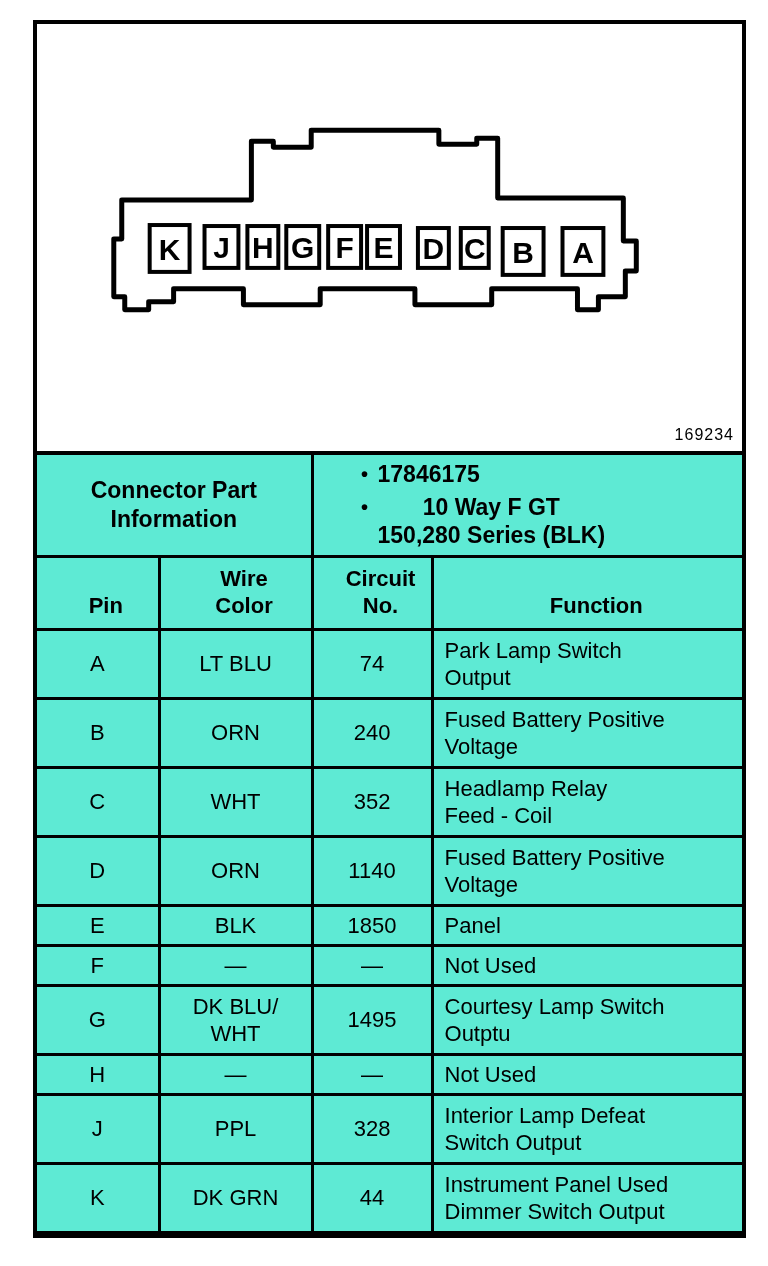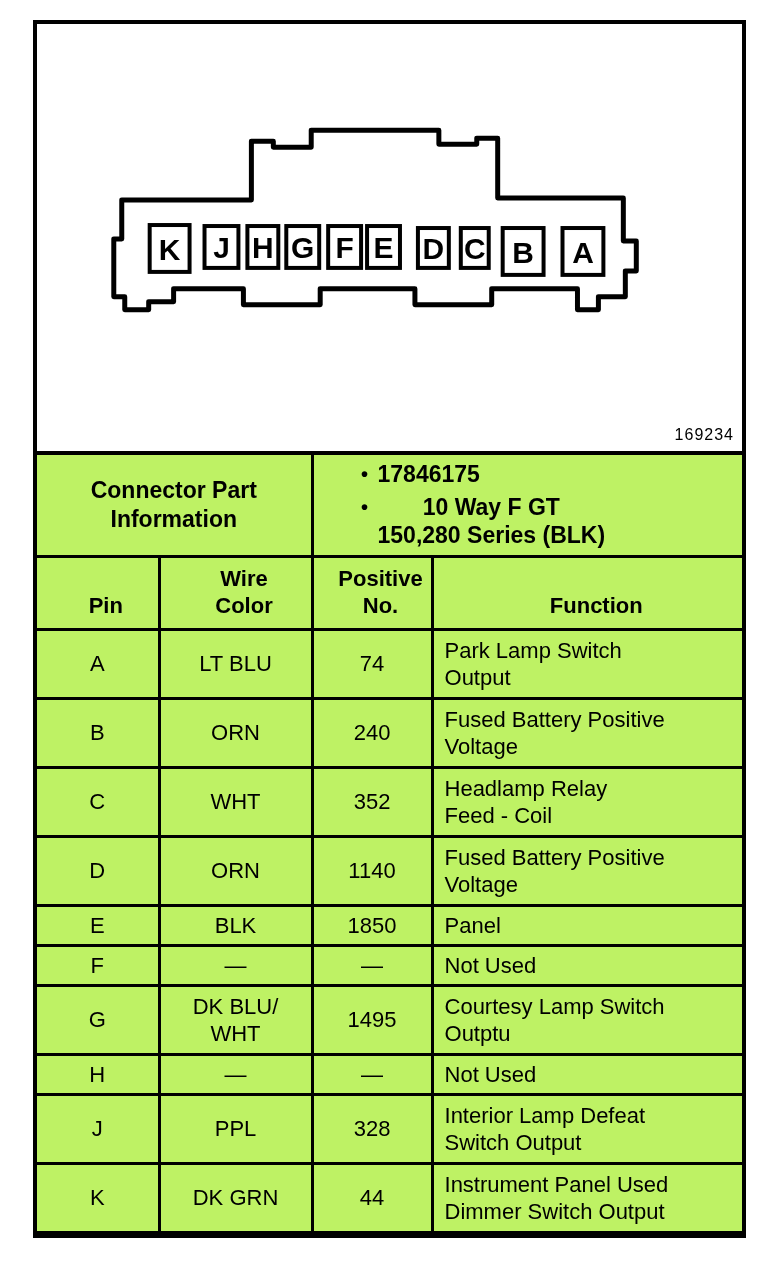--- a/index.html
+++ b/index.html
@@ -45,21 +45,21 @@
     right: 8px; bottom: 7px;
     font-size: 16px;
     letter-spacing: 1px;
   }
 
   
   table.pinout {
     width: 100%;
     border-collapse: collapse;
     table-layout: fixed;
-    background: #bef264;
+    background: #5eead4;
   }
   td, th { border: 3px solid #000; vertical-align: middle; }
   
   tr > *:first-child { border-left: 0; }
   tr > *:last-child  { border-right: 0; }
   .info-row > td { border-top: 0; }
 
   .preline { white-space: pre-line; }
 
   .info-row { height: 101px; }
@@ -174,21 +174,21 @@
             <span class="bullet">•</span>
             <span class="preline">10 Way F GT
 150,280 Series (BLK)</span>
           </div>
         </td>
       </tr>
       <tr class="header-row">
         <th class="preline">Pin</th>
         <th class="preline">Wire
 Color</th>
-        <th class="preline">Positive
+        <th class="preline">Circuit
 No.</th>
         <th class="preline">Function</th>
       </tr>
       </tbody>
         <tbody>
           <tr class="row-tall">
             <td class="preline">A</td>
             <td class="preline">LT BLU</td>
             <td class="preline">74</td>
             <td class="preline fn">Park Lamp Switch

